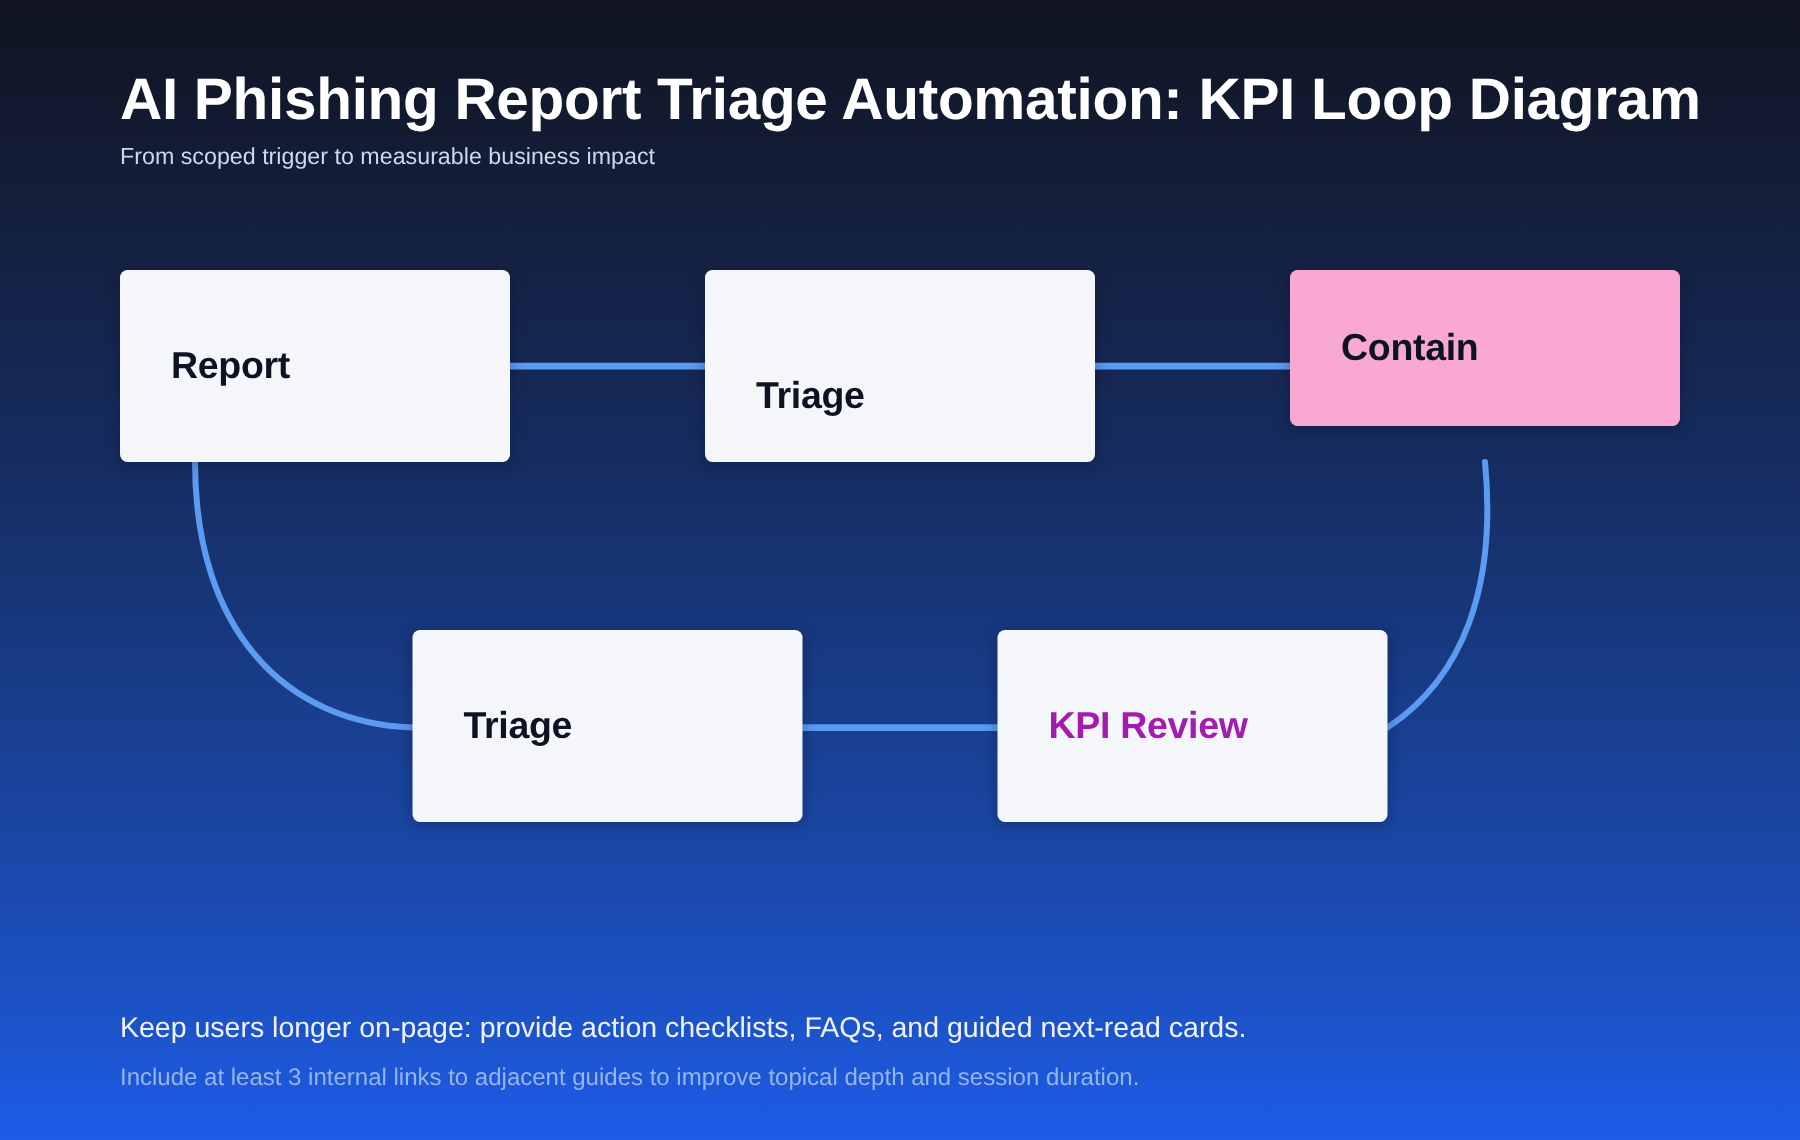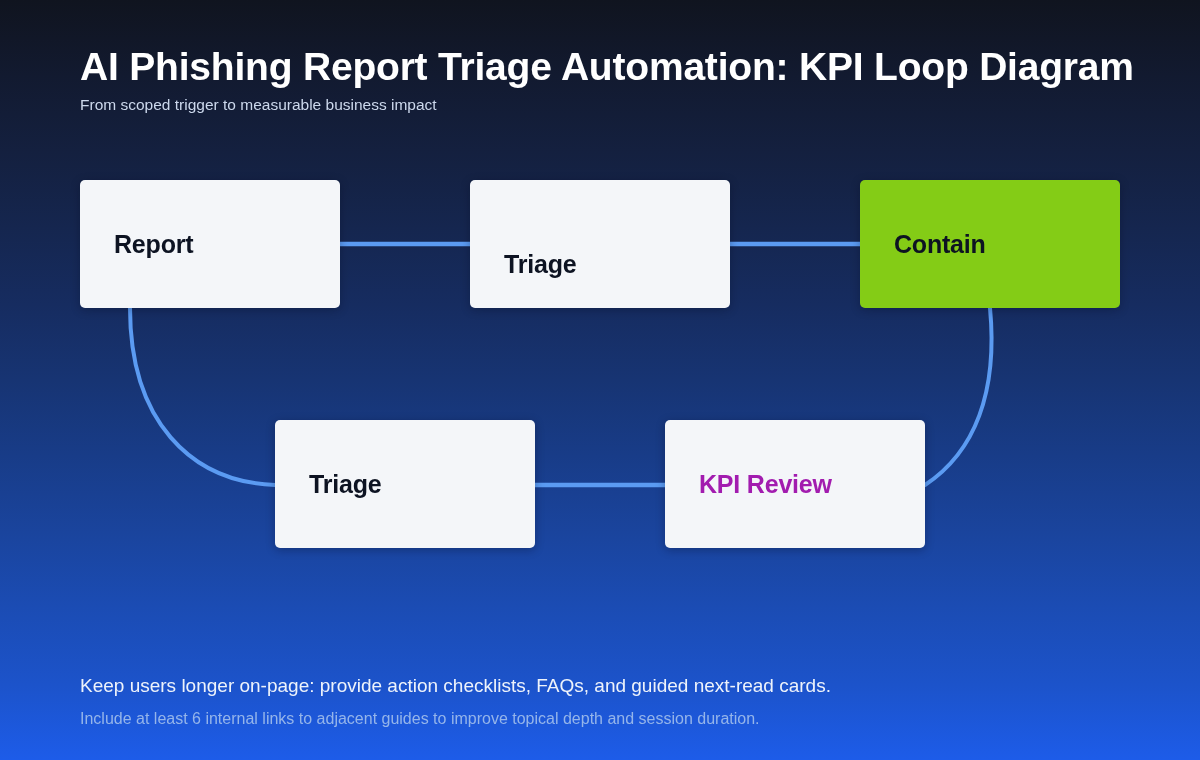--- a/index.html
+++ b/index.html
@@ -134,30 +134,30 @@
         <path d="M 665 485 L 535 485" fill="none" stroke="#5b9bf2" stroke-width="4.5" stroke-linecap="round"></path>
         <path d="M 275 485 C 190 482 130 420 130 308" fill="none" stroke="#5b9bf2" stroke-width="4" stroke-linecap="round"></path>
       </svg>
     <div class="nodes">
         <div class="node" style="left: 80px; top: 180px; width: 260px; height: 128px; background: rgb(244, 246, 249);">
           <span class="node-label" style="color: rgb(13, 19, 34);">Report</span>
         </div>
         <div class="node" style="left: 470px; top: 180px; width: 260px; height: 128px; background: rgb(244, 246, 249);">
           <span class="node-label" style="color: rgb(13, 19, 34); margin-top: 40px;">Triage</span>
         </div>
-        <div class="node" style="left: 860px; top: 180px; width: 260px; height: 128px; background: #84cc16; align-items: center;">
+        <div class="node" style="left: 860px; top: 180px; width: 260px; height: 104px; background: #f9a8d4; align-items: center;">
           <span class="node-label" style="color: rgb(13, 19, 34);">Contain</span>
         </div>
         <div class="node" style="left: 275px; top: 420px; width: 260px; height: 128px; background: rgb(244, 246, 249);">
           <span class="node-label" style="color: rgb(13, 19, 34);">Triage</span>
         </div>
         <div class="node" style="left: 665px; top: 420px; width: 260px; height: 128px; background: rgb(244, 246, 249);">
           <span class="node-label" style="color: #a21caf;">KPI Review</span>
         </div>
       </div>
   </div>
 
   <div class="footer">
     <p class="footer-primary">Keep users longer on-page: provide action checklists, FAQs, and guided next-read cards.</p>
-    <p class="footer-secondary">Include at least 6 internal links to adjacent guides to improve topical depth and session duration.</p>
+    <p class="footer-secondary">Include at least 3 internal links to adjacent guides to improve topical depth and session duration.</p>
   </div>
 
 </div>
 
 </body></html>

